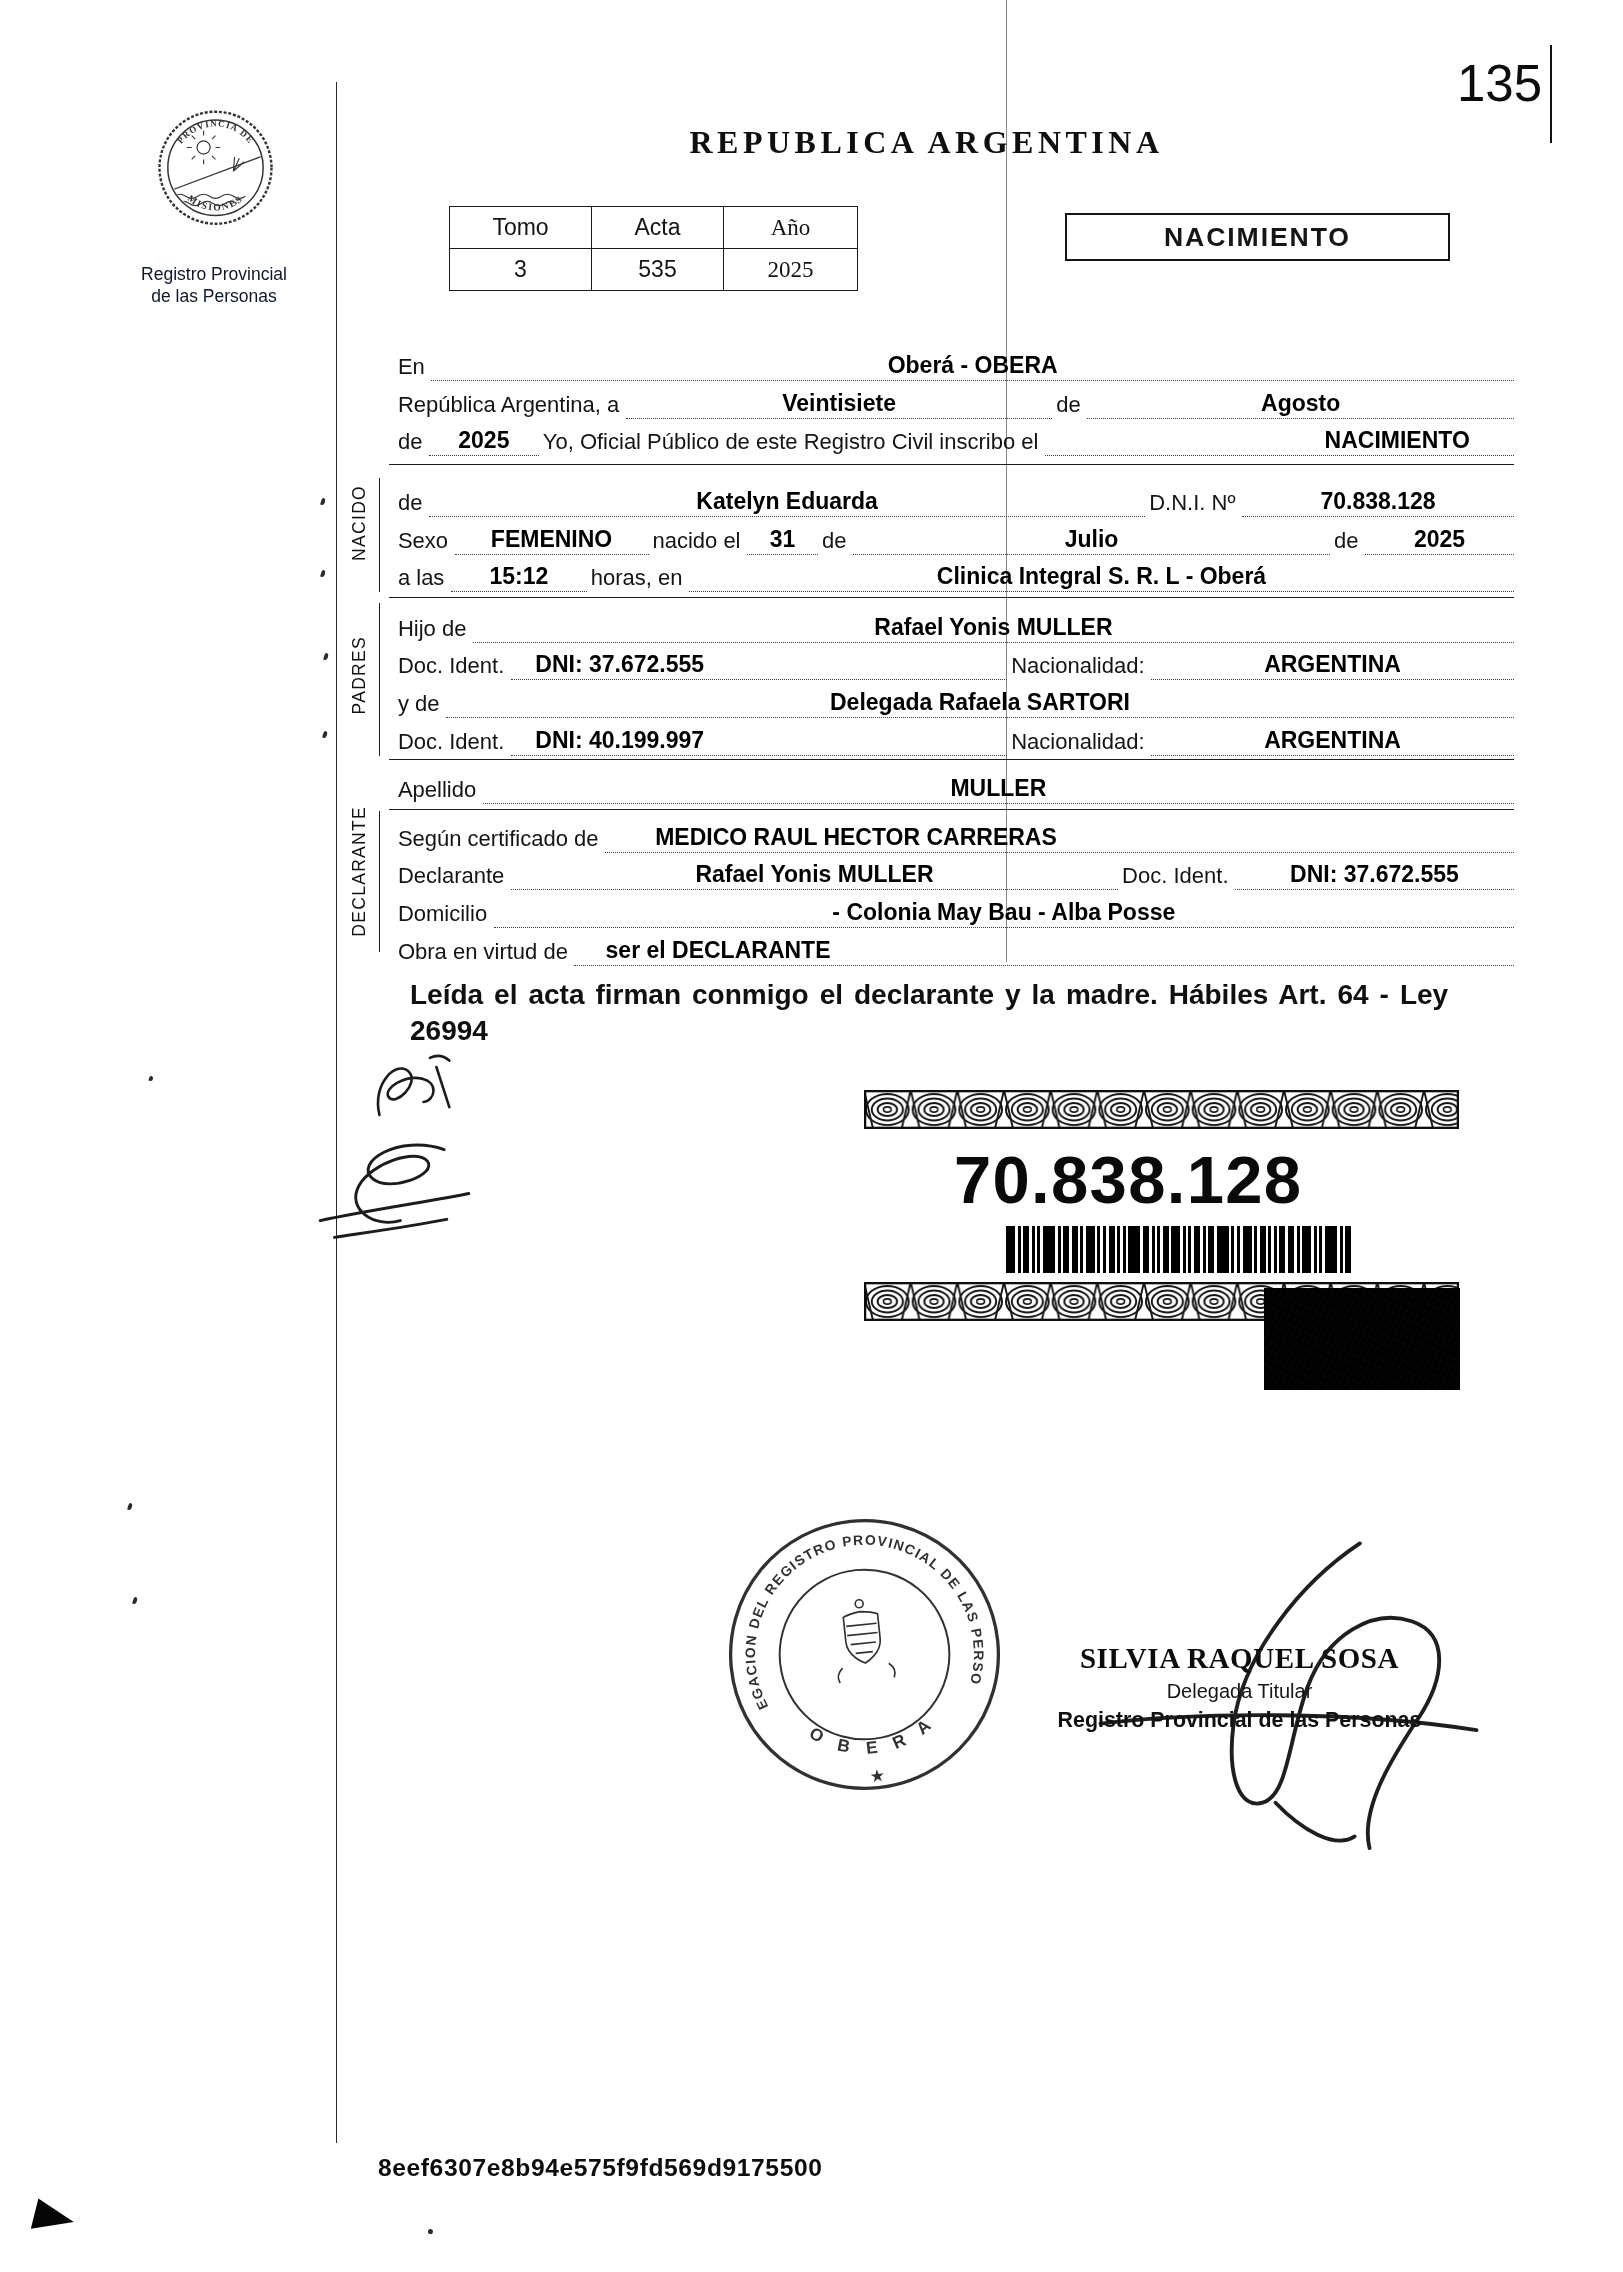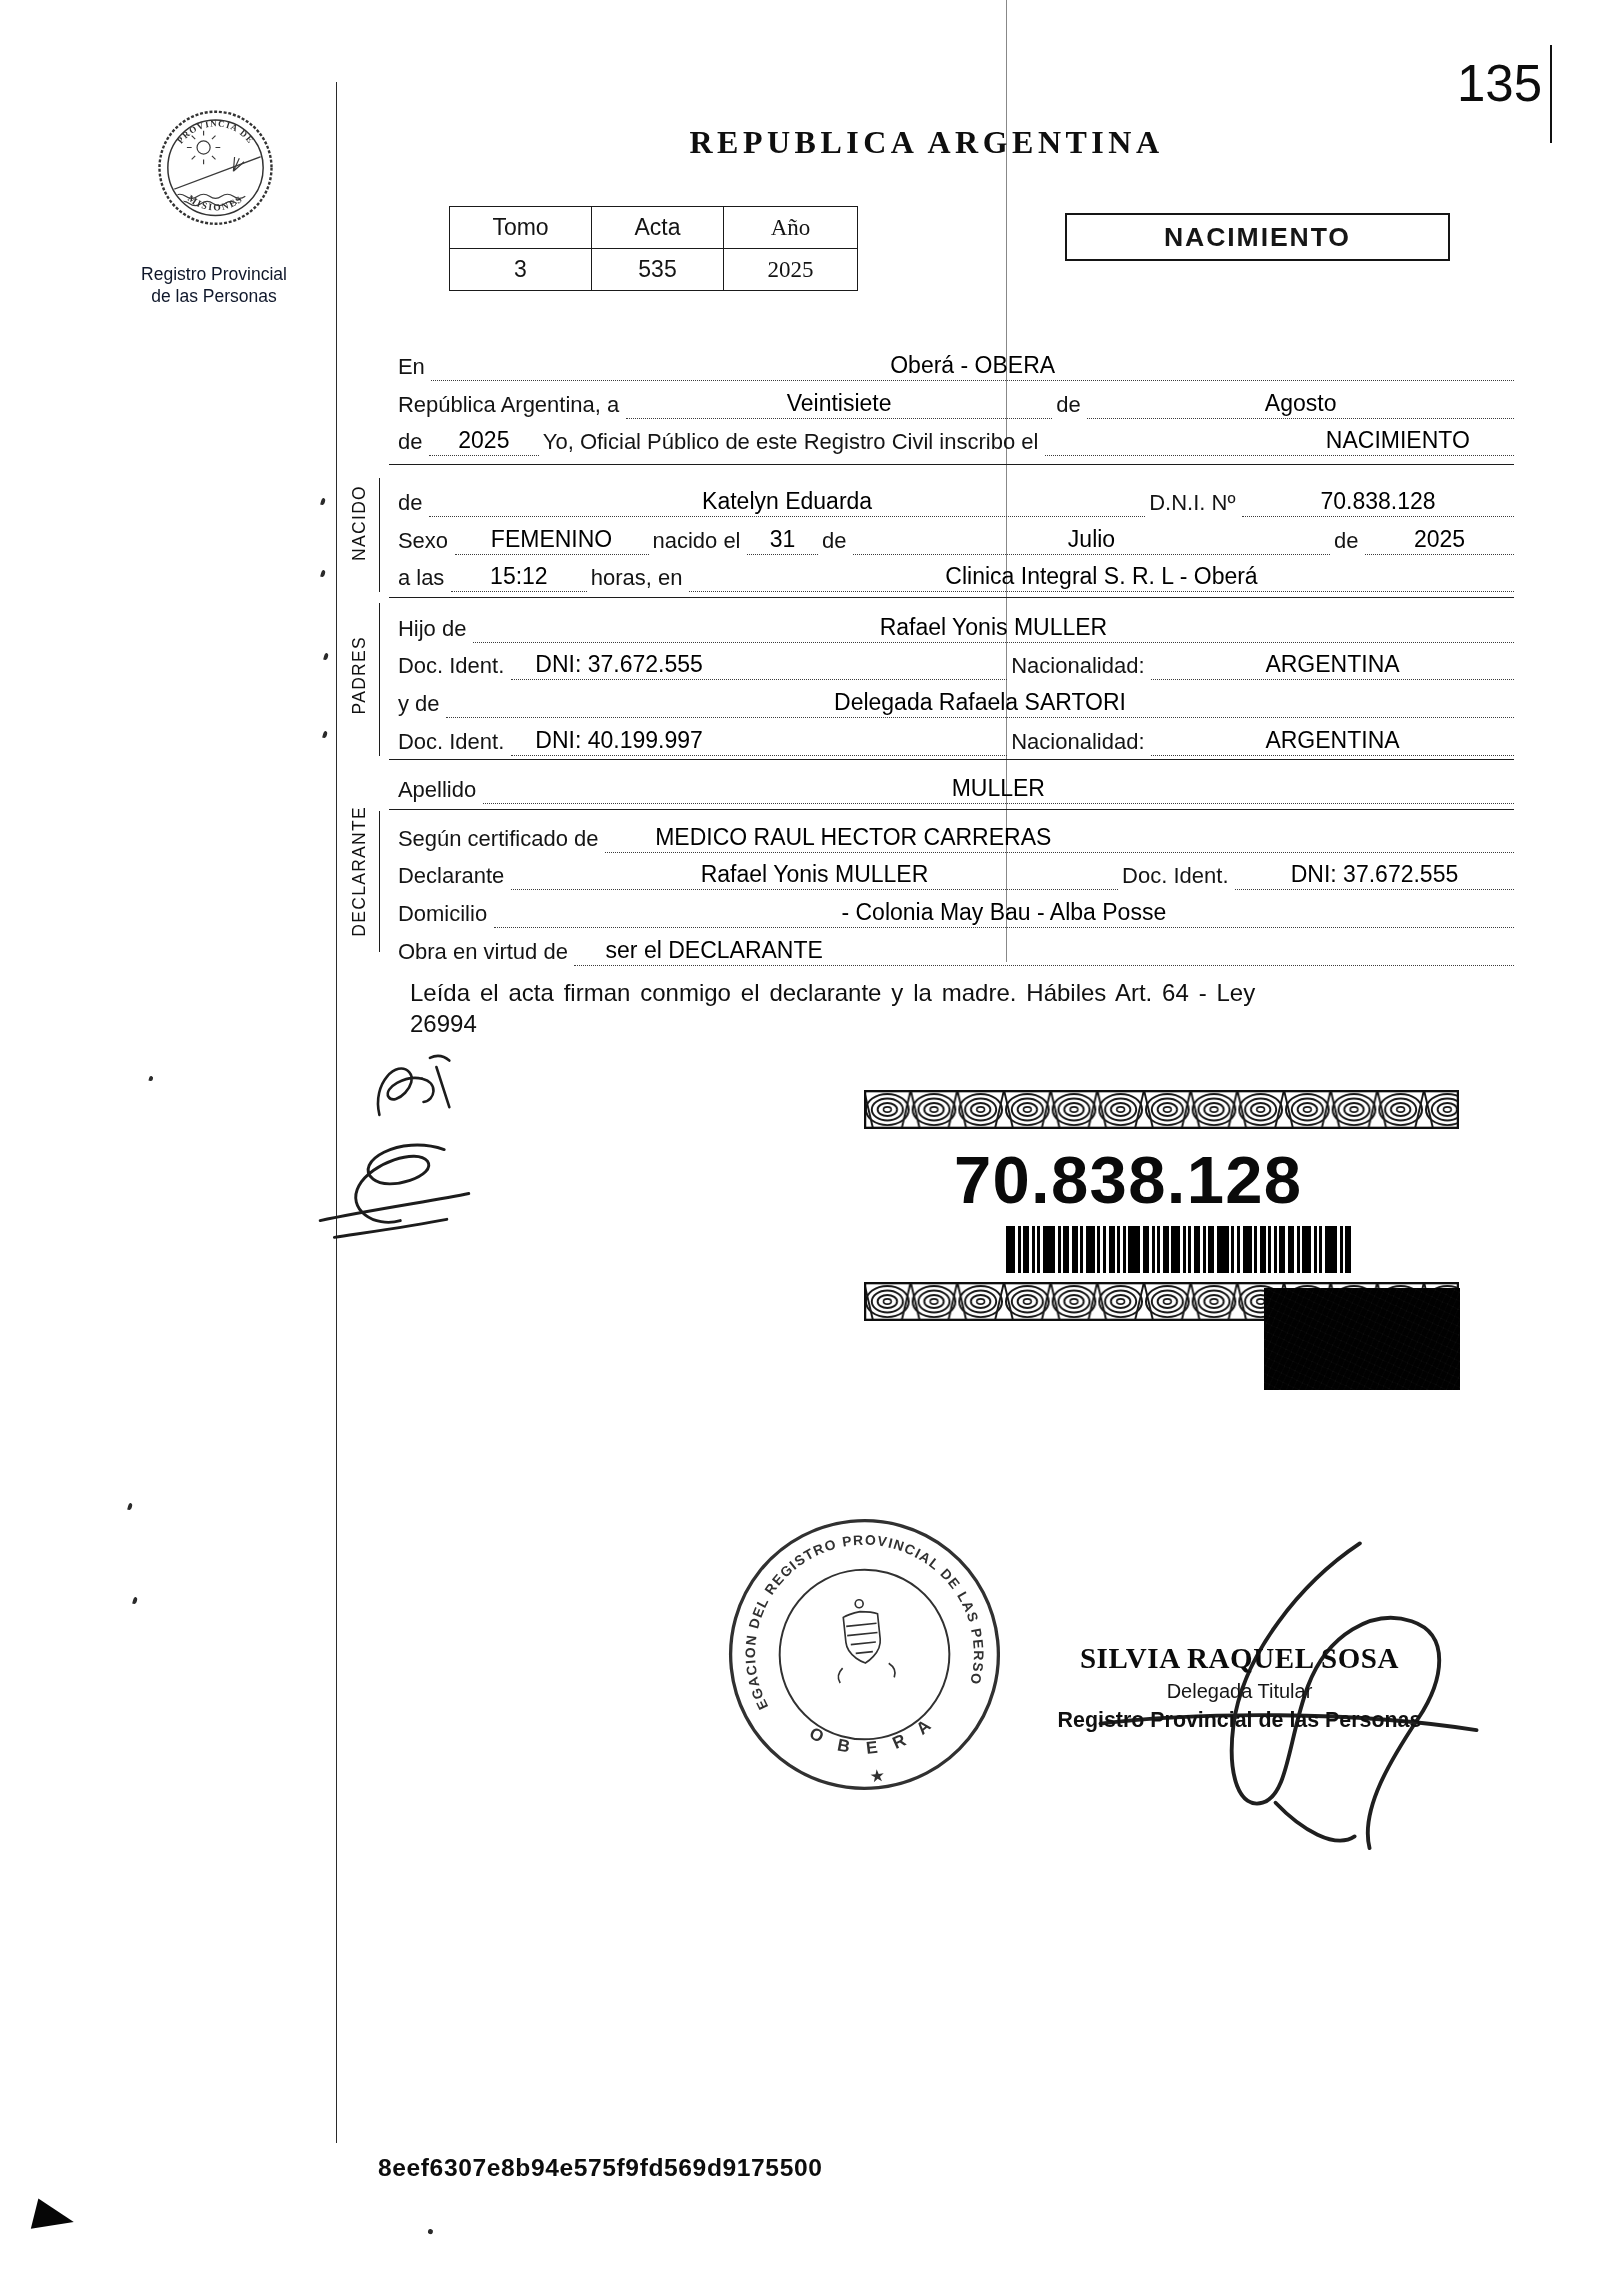--- a/index.html
+++ b/index.html
@@ -35,29 +35,29 @@
   .sep{position:absolute;left:389px;width:1125px;height:0;border-top:1.9px solid #1c1c1c;}
   .vsec{position:absolute;left:379px;width:0;border-left:1.9px solid #1c1c1c;}
   .sidelabel{position:absolute;left:349px;writing-mode:vertical-rl;transform:rotate(180deg);
              font-size:17.5px;letter-spacing:1.3px;color:#111;}
 
   
   .fline{position:absolute;left:394px;width:1120px;height:35px;display:flex;align-items:flex-end;
          font-size:22px;color:#141414;}
   .lbl{white-space:nowrap;padding:0 6.5px 1.3px 3.9px;}
   .fill{flex:1 1 0;border-bottom:1.9px dotted #3c3c3c;text-align:center;min-width:26px;}
-  .fill b{display:inline-block;font-weight:400;font-size:23px;color:#000;padding:0 5.2px 1.3px;}
+  .fill b{display:inline-block;font-weight:700;font-size:23px;color:#000;padding:0 5.2px 1.3px;}
   .fill.tl{text-align:left;} .fill.tr{text-align:right;}
   .fill.tl b{margin-left:19.4px;} .fill.tr b{margin-right:39px;}
   .fill.sl1 b{margin-left:45px;} .fill.obra b{margin-left:26px;}
   .f110{flex:0 0 71px;} .f170{flex:0 0 110px;} .f210{flex:0 0 136px;} .f230{flex:0 0 149px;}
   .f300{flex:0 0 194px;} .f420{flex:0 0 272px;} .f430{flex:0 0 279px;} .f560{flex:0 0 363px;}
 
   
-  .closing{position:absolute;left:410px;top:977px;width:1089px;font-size:24px;font-weight:400;
+  .closing{position:absolute;left:410px;top:977px;width:1089px;font-size:28px;font-weight:700;
            line-height:1.3;word-spacing:3.2px;color:#101010;}
 
   
   .band{position:absolute;}
   .secnum{position:absolute;left:954px;top:1141px;font-size:67px;font-weight:700;letter-spacing:1.3px;color:#0a0a0a;}
   .barcode{position:absolute;left:1006px;top:1226px;width:345px;height:47px;display:flex;gap:2.6px;align-items:stretch;}
   .bc-bar{background:#000;}
   .darkblock{position:absolute;left:1264px;top:1288px;width:196px;height:102px;
              background:repeating-linear-gradient(115deg,#161616 0 4.5px,#3d3d3d 4.5px 5.8px),
                         repeating-linear-gradient(25deg,#111 0 6.5px,#2e2e2e 6.5px 7.8px);

